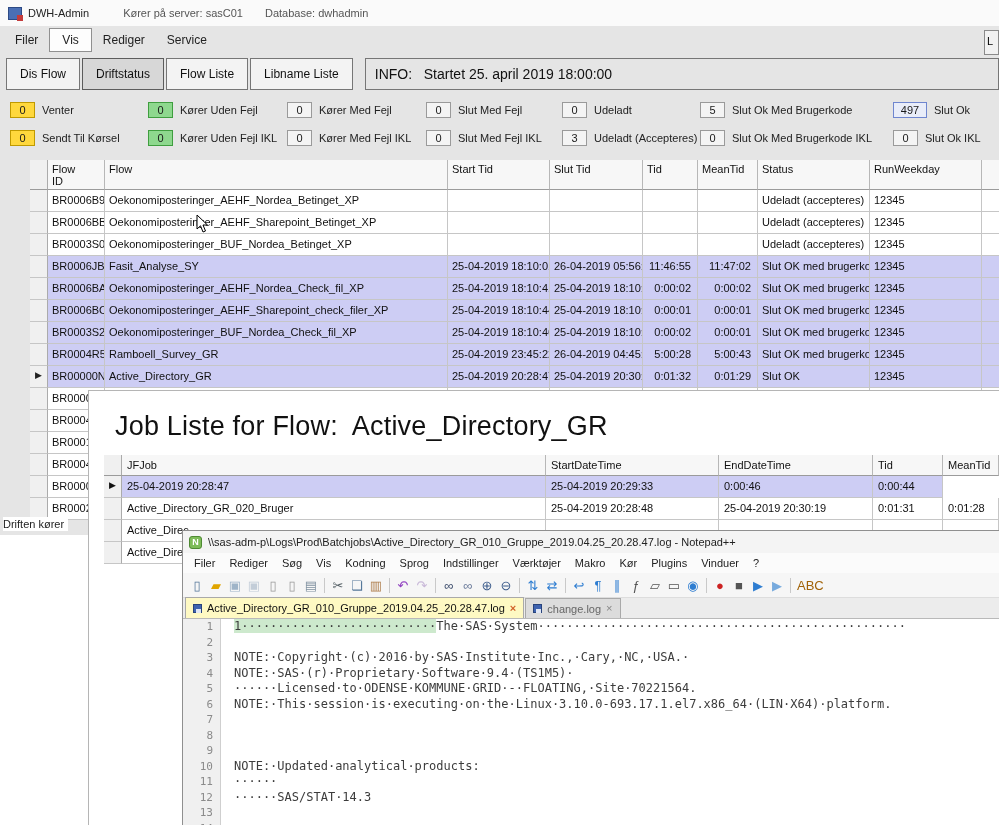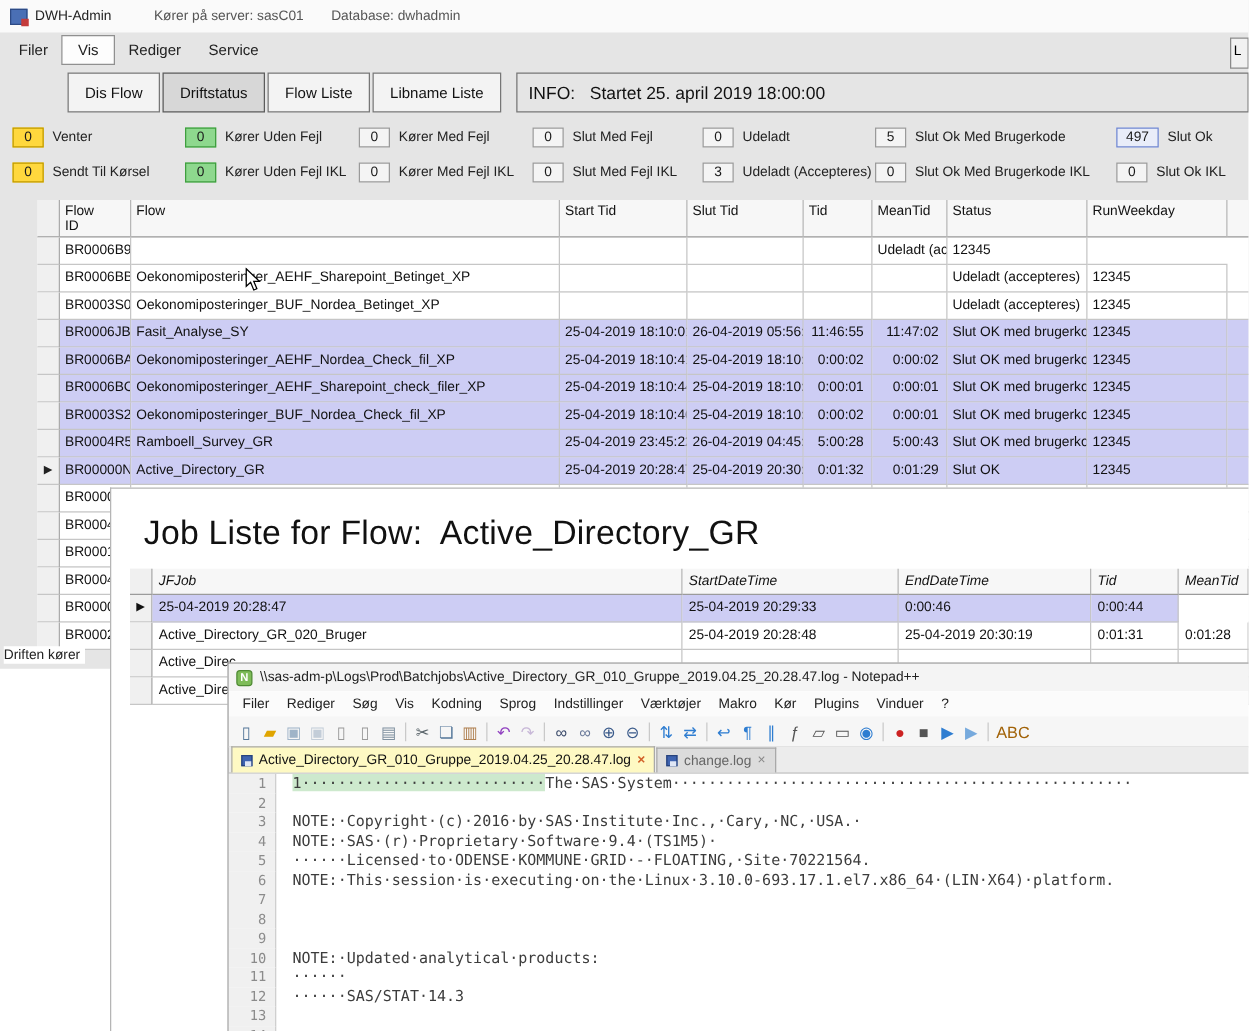--- a/index.html
+++ b/index.html
@@ -13,21 +13,21 @@
   .app-icon::after { content:""; position:absolute; right:-2px; bottom:-2px; width:6px; height:6px; background:#c43b3b; }
   .app-title { margin-right:34px; color:#222; }
   .server-label, .db-label { color:#555; margin-right:22px; }
 
   .menubar { display:flex; align-items:center; height:28px; padding-left:4px; font-size:12px; color:#222; }
   .menu-item { padding:5px 11px; cursor:default; }
   .menu-item.active { border:1px solid #909090; background:#fdfdfd; padding:4px 12px; }
 
   .corner-btn { position:absolute; top:30px; right:0; width:15px; height:25px; border:1px solid #8a8a8a; background:#f1f1f1; font-size:11px; overflow:hidden; padding:4px 2px; }
 
-  .tabs-row { position:absolute; top:58px; left:6px; right:0; height:32px; display:flex; align-items:stretch;margin-left:48px; }
+  .tabs-row { position:absolute; top:58px; left:6px; right:0; height:32px; display:flex; align-items:stretch; }
   .tab-btn { border:1px solid #767676; background:#f3f3f3; font-size:12px; color:#111; display:flex; align-items:center; padding:0 13px; margin-right:2px; }
   .tab-btn.active { background:#d7d7d7; border-color:#5c5c5c; }
   .info-box { flex:1; border:1px solid #767676; margin-left:10px; display:flex; align-items:center; padding-left:9px; font-size:14px; color:#111; }
   .info-box span { white-space:pre; }
 
   .counters { position:absolute; left:10px; right:0; display:grid; grid-template-columns:138px 139px 139px 136px 138px 193px auto; align-items:center; height:18px; }
   .counters.r1 { top:101px; }
   .counters.r2 { top:129px; }
   .counter { display:flex; align-items:center; gap:7px; }
   .cbox { min-width:25px; height:16px; border:1px solid #9a9a9a; background:#f4f4f4; color:#1a1a1a;
@@ -47,21 +47,21 @@
   .fg-row.selected .fg-cell:not(.sel) { background:#cdcdf4; }
   .fg-cell.num { text-align:right; padding-right:6px; }
   .fg-cell.fill { border-right:none; }
   .driften { position:absolute; top:517px; left:3px; font-size:11px; color:#222; background:#fff; padding:1px 4px 1px 0; z-index:2; }
 
   
   .job-window { position:absolute; top:390px; left:88px; right:0; bottom:0; background:#fff; border-left:1px solid #b5b5b5; border-top:1px solid #b5b5b5; z-index:5; }
   .job-title { font-size:27px; font-weight:400; color:#111; margin:20px 0 0 26px; white-space:pre; letter-spacing:0.2px; }
   .job-grid { position:absolute; top:64px; left:15px; right:0; font-size:11px; color:#111; }
   .jg-row { display:grid; grid-template-columns:18px 424px 173px 154px 70px auto; height:22px; background:#fff; }
-  .jg-row.jg-header { height:21px; background:#f7f7f7;font-style:italic; }
+  .jg-row.jg-header { height:21px; background:#f7f7f7; }
   .jg-cell { border-right:1px solid #c6c6c6; border-bottom:1px solid #c6c6c6; padding:4px 3px 0 5px; overflow:hidden; white-space:nowrap; }
   .jg-header .jg-cell { border-bottom:1px solid #9b9b9b; border-right:1px solid #b7b7b7; padding-top:4px; }
   .jg-cell.sel { background:#f0f0f0; border-right:1px solid #ababab; text-align:center; padding:4px 0 0 0; font-size:9px; }
   .jg-row.selected .jg-cell:not(.sel) { background:#cdcdf4; }
 
   
   .npp-window { position:absolute; top:530px; left:182px; right:0; bottom:0; background:#fff; border:1px solid #8f8f8f; border-right:none; border-bottom:none; z-index:10; display:flex; flex-direction:column; }
   .npp-titlebar { height:22px; background:#f4f4f4; display:flex; align-items:center; padding-left:6px; font-size:11px; color:#222; flex:none; }
   .npp-icon { width:13px; height:13px; background:#7ebc59; border:1px solid #4e8a33; border-radius:3px; color:#fff; font-size:9px; font-weight:bold; display:flex; align-items:center; justify-content:center; margin-right:6px; flex:none; }
   .npp-title { white-space:nowrap; overflow:hidden; }
@@ -226,20 +226,21 @@
           <div class="fg-cell">Status</div>
 
           <div class="fg-cell">RunWeekday</div>
 
         <div class="fg-cell fill"></div>
       </div>
 
         <div class="fg-row">
           <div class="fg-cell sel"></div>
           <div class="fg-cell">BR0006B9</div>
+          <div class="fg-cell">Oekonomiposteringer_AEHF_Nordea_Betinget_XP</div>
           <div class="fg-cell"></div>
           <div class="fg-cell"></div>
           <div class="fg-cell num"></div>
           <div class="fg-cell num"></div>
           <div class="fg-cell">Udeladt (accepteres)</div>
           <div class="fg-cell">12345</div>
           <div class="fg-cell fill"></div>
         </div>
 
         <div class="fg-row">

